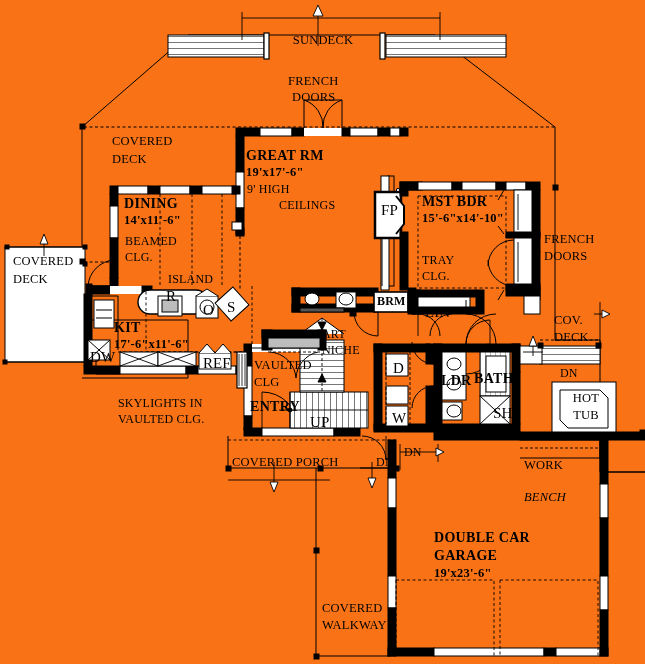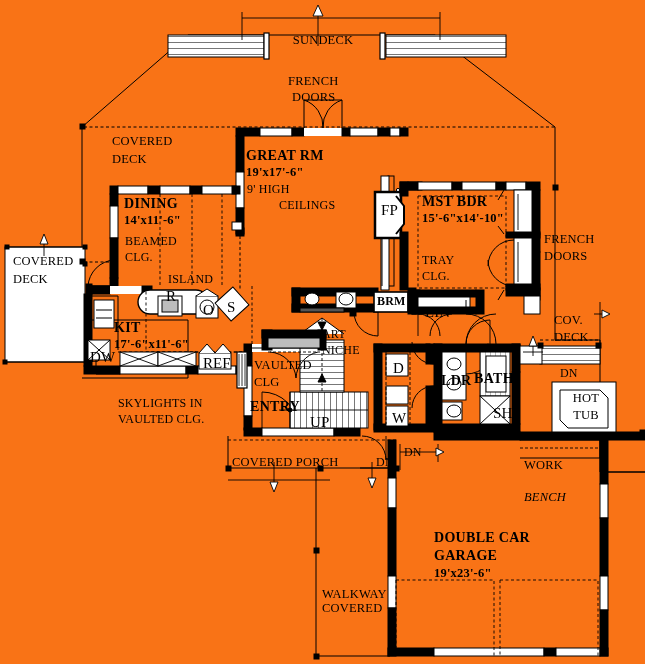--- a/index.html
+++ b/index.html
@@ -445,15 +445,15 @@
   <div class="lbl note-sm" style="left:404px;top:445px;">DN</div>
 
   <div class="lbl note" style="left:524px;top:458px;">WORK</div>
   <div class="lbl note" style="left:524px;top:490px;font-style:italic;">BENCH</div>
 
   <div class="lbl room-name" style="left:434px;top:530px;">DOUBLE CAR</div>
   <div class="lbl room-name" style="left:434px;top:548px;">GARAGE</div>
   <div class="lbl room-dim" style="left:434px;top:566px;">19'x23'-6"</div>
 
   <div class="lbl note" style="left:322px;top:601px;">COVERED</div>
-  <div class="lbl note" style="left:322px;top:587px;text-align:right;">WALKWAY</div>
+  <div class="lbl note" style="left:322px;top:618px;text-align:right;">WALKWAY</div>
 
 </div>
 
 </body></html>

